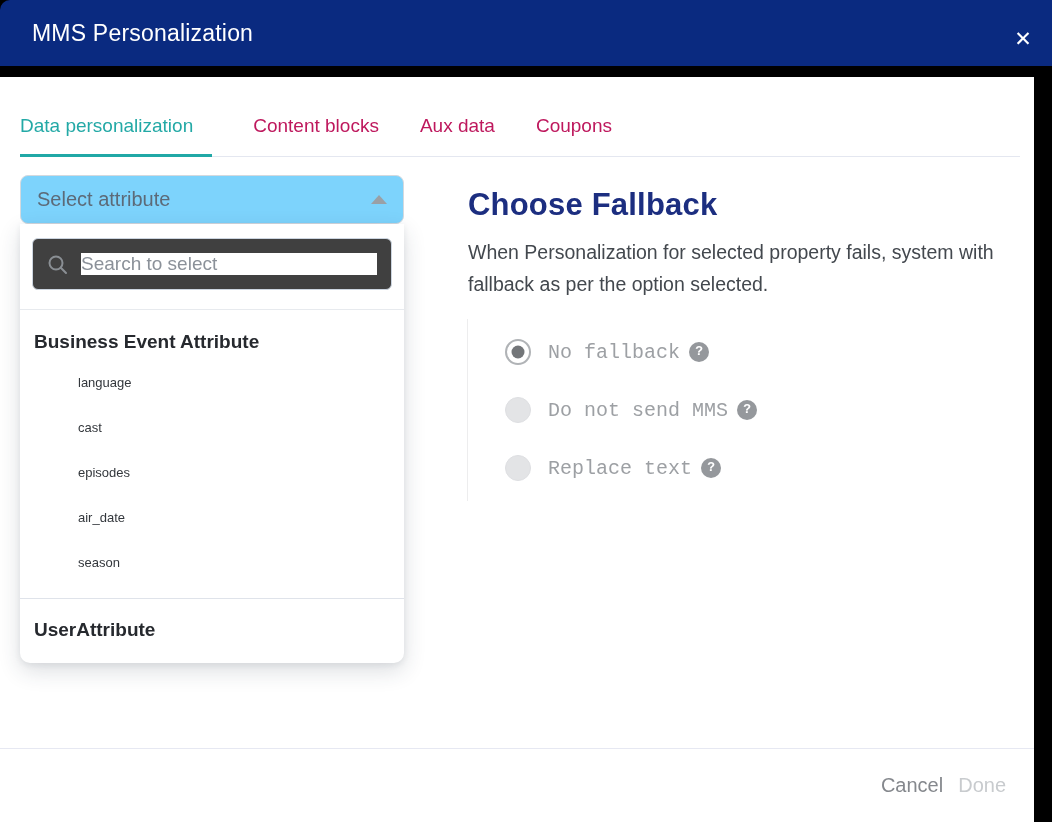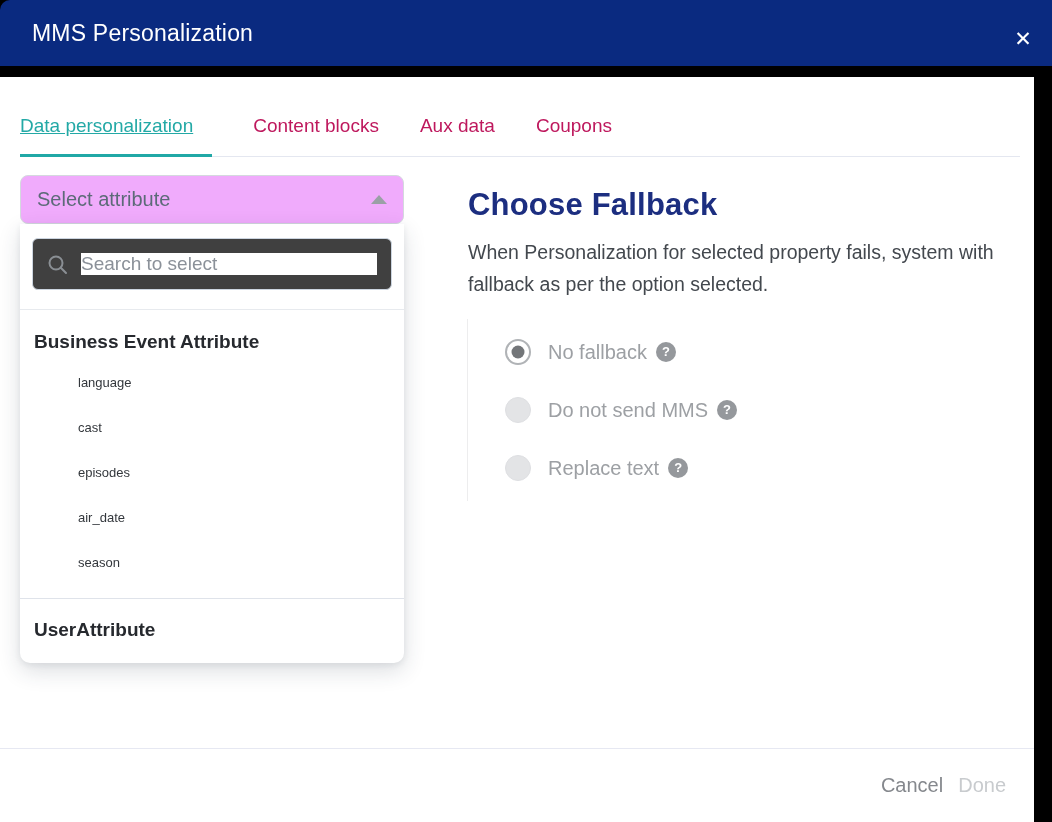--- a/index.html
+++ b/index.html
@@ -43,28 +43,28 @@
     padding-top: 38px;
     display: flex; gap: 41px;
     border-bottom: 1px solid #e4e7f0;
   }
   .tab {
     font-size: 19px; color: #be185d;
     padding: 0 0 17px 0; cursor: pointer;
     border-bottom: 3px solid transparent;
     margin-bottom: -1px;
   }
-  .tab.active { color: #23a9a6; border-bottom-color: #20a8a6; text-decoration: underline; }
+  .tab.active { color: #23a9a6; border-bottom-color: #20a8a6; }
   .tab-bar .tab:first-child { margin-left: 19px; padding-left: 0; }
   .tab.active { padding-left: 0; padding-right: 19px; margin-left: 0 !important; }
 
   
   .attr-dropdown { position: absolute; left: 20px; top: 98px; width: 384px; z-index: 6; }
   .select-box {
-    height: 49px; background: #f0abfc;
+    height: 49px; background: #7dd3fc;
     border: 1px solid #d4d9de; border-radius: 8px;
     display: flex; align-items: center;
     padding: 16px 16px; cursor: pointer;
   }
   .select-value { font-size: 20px; color: #5c6a78; flex: 1; }
   .caret-up {
     width: 0; height: 0;
     border-left: 8px solid transparent; border-right: 8px solid transparent;
     border-bottom: 9px solid #9aa0a6;
   }
@@ -103,20 +103,21 @@
   .fallback-pane { position: absolute; left: 468px; top: 101px; width: 560px; margin-top: 9px; }
   .fallback-title { font-size: 31px; color: #1c2e80; font-weight: 600; letter-spacing: .2px; }
   .fallback-desc {
     margin-top: 13px; font-size: 19.5px; color: #43484e;
     line-height: 32px; width: 545px;
   }
   .fallback-options {
     margin-top: 19px; margin-left: -1px;
     border-left: 1px solid #ededee;
     padding: 20px 0 20px 37px;
+    font-family: Liberation Mono, monospace;
   }
   .radio-row { display: flex; align-items: center; cursor: pointer; }
   .radio-row + .radio-row { margin-top: 32px; }
   .radio-circle {
     width: 26px; height: 26px; border-radius: 50%;
     background: #e3e4e6; border: 1px solid #dedfe2;
     flex: 0 0 auto; position: relative;
   }
   .radio-row.selected .radio-circle { background: #ffffff; border: 2px solid #b0b3b6; }
   .radio-row.selected .radio-circle::after {

